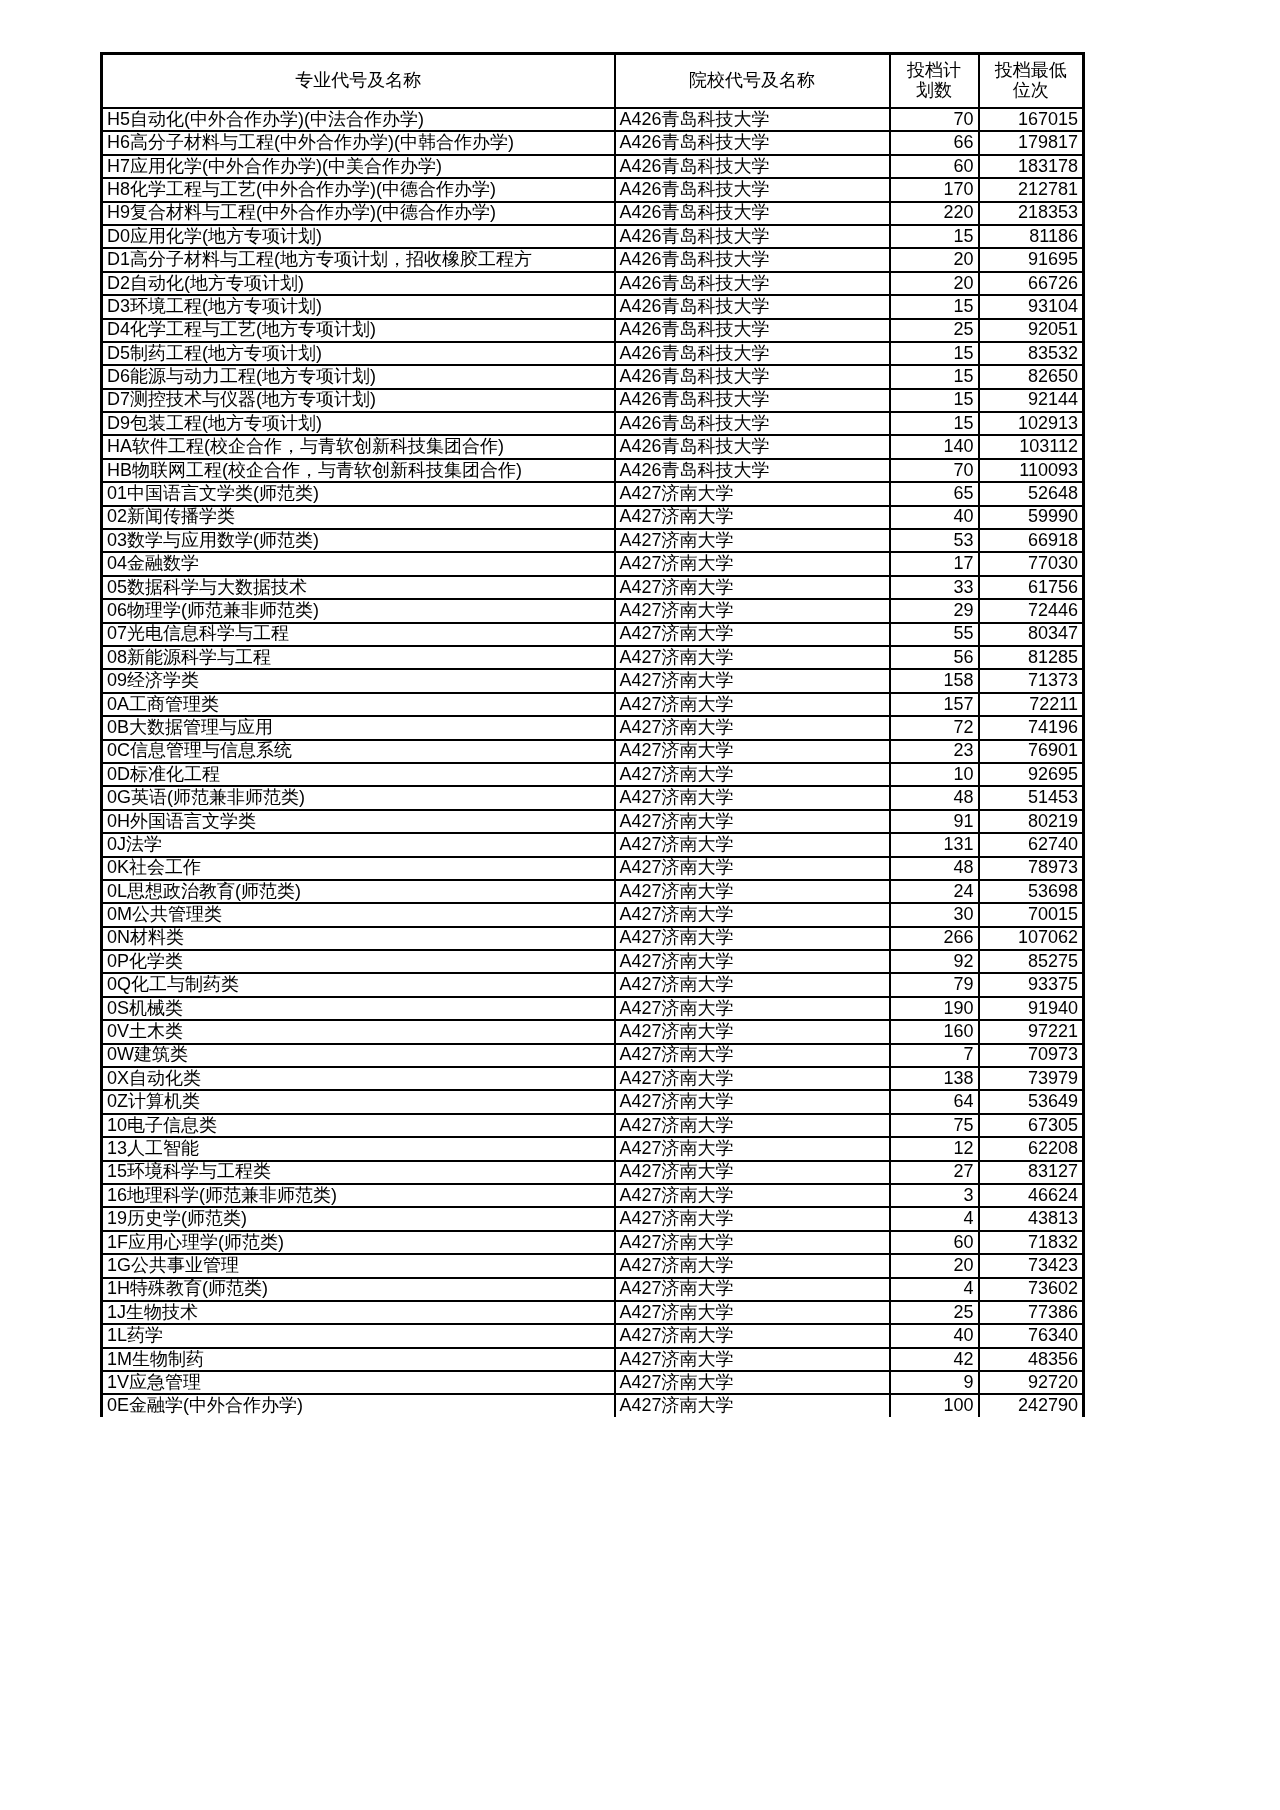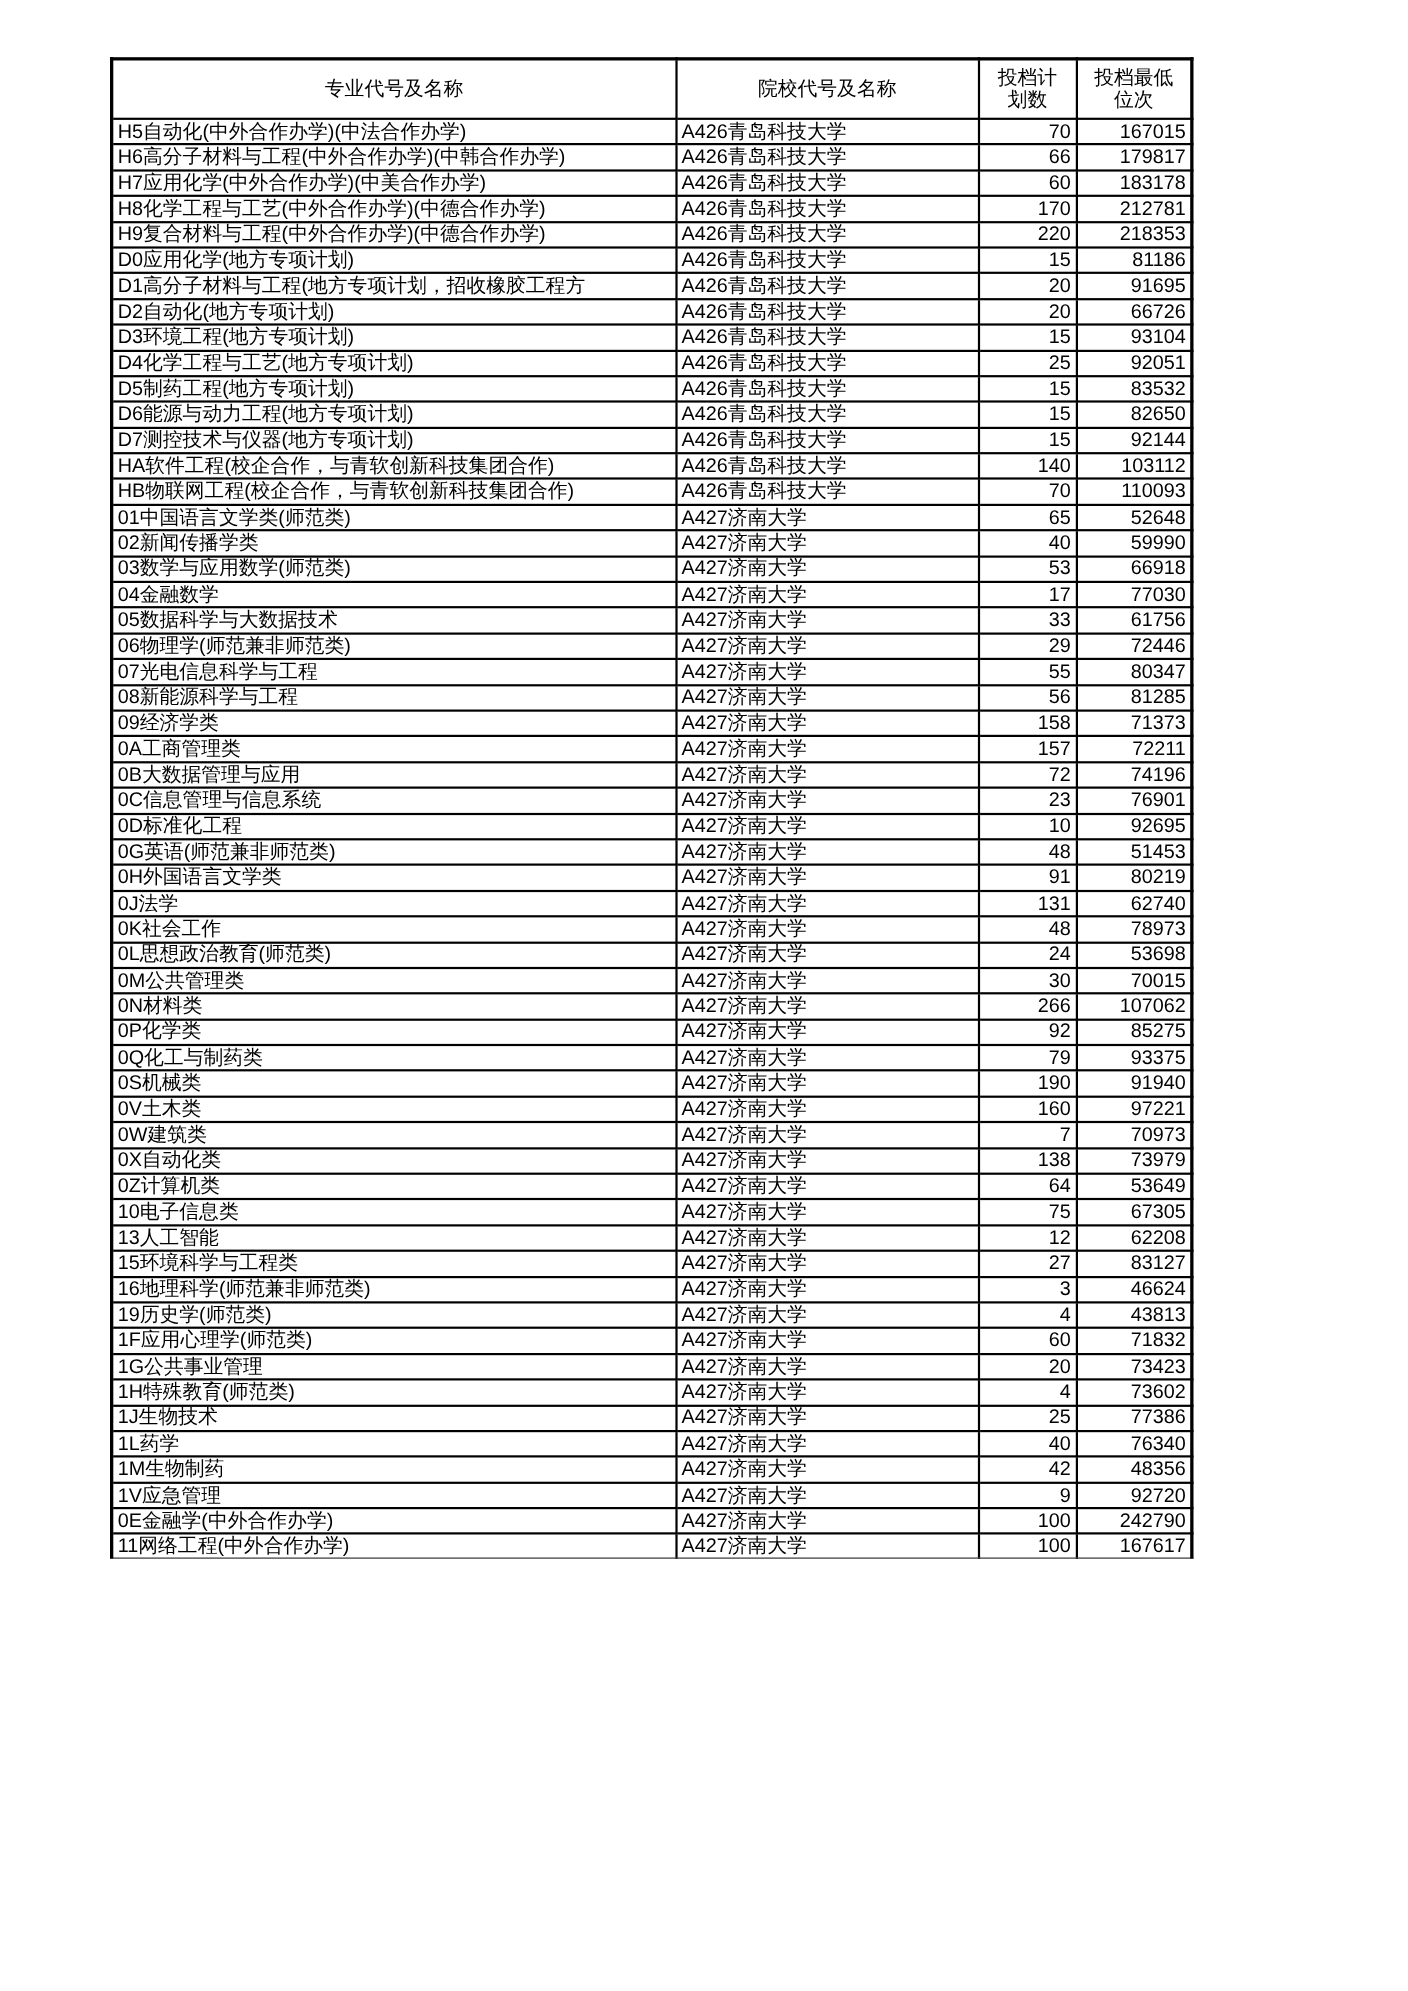--- a/index.html
+++ b/index.html
@@ -165,20 +165,26 @@
           <td class="num">15</td>
           <td class="num">82650</td>
         </tr>
         <tr>
           <td class="text">D7测控技术与仪器(地方专项计划)</td>
           <td class="text">A426青岛科技大学</td>
           <td class="num">15</td>
           <td class="num">92144</td>
         </tr>
         <tr>
+          <td class="text">D9包装工程(地方专项计划)</td>
+          <td class="text">A426青岛科技大学</td>
+          <td class="num">15</td>
+          <td class="num">102913</td>
+        </tr>
+        <tr>
           <td class="text">HA软件工程(校企合作，与青软创新科技集团合作)</td>
           <td class="text">A426青岛科技大学</td>
           <td class="num">140</td>
           <td class="num">103112</td>
         </tr>
         <tr>
           <td class="text">HB物联网工程(校企合作，与青软创新科技集团合作)</td>
           <td class="text">A426青岛科技大学</td>
           <td class="num">70</td>
           <td class="num">110093</td>

